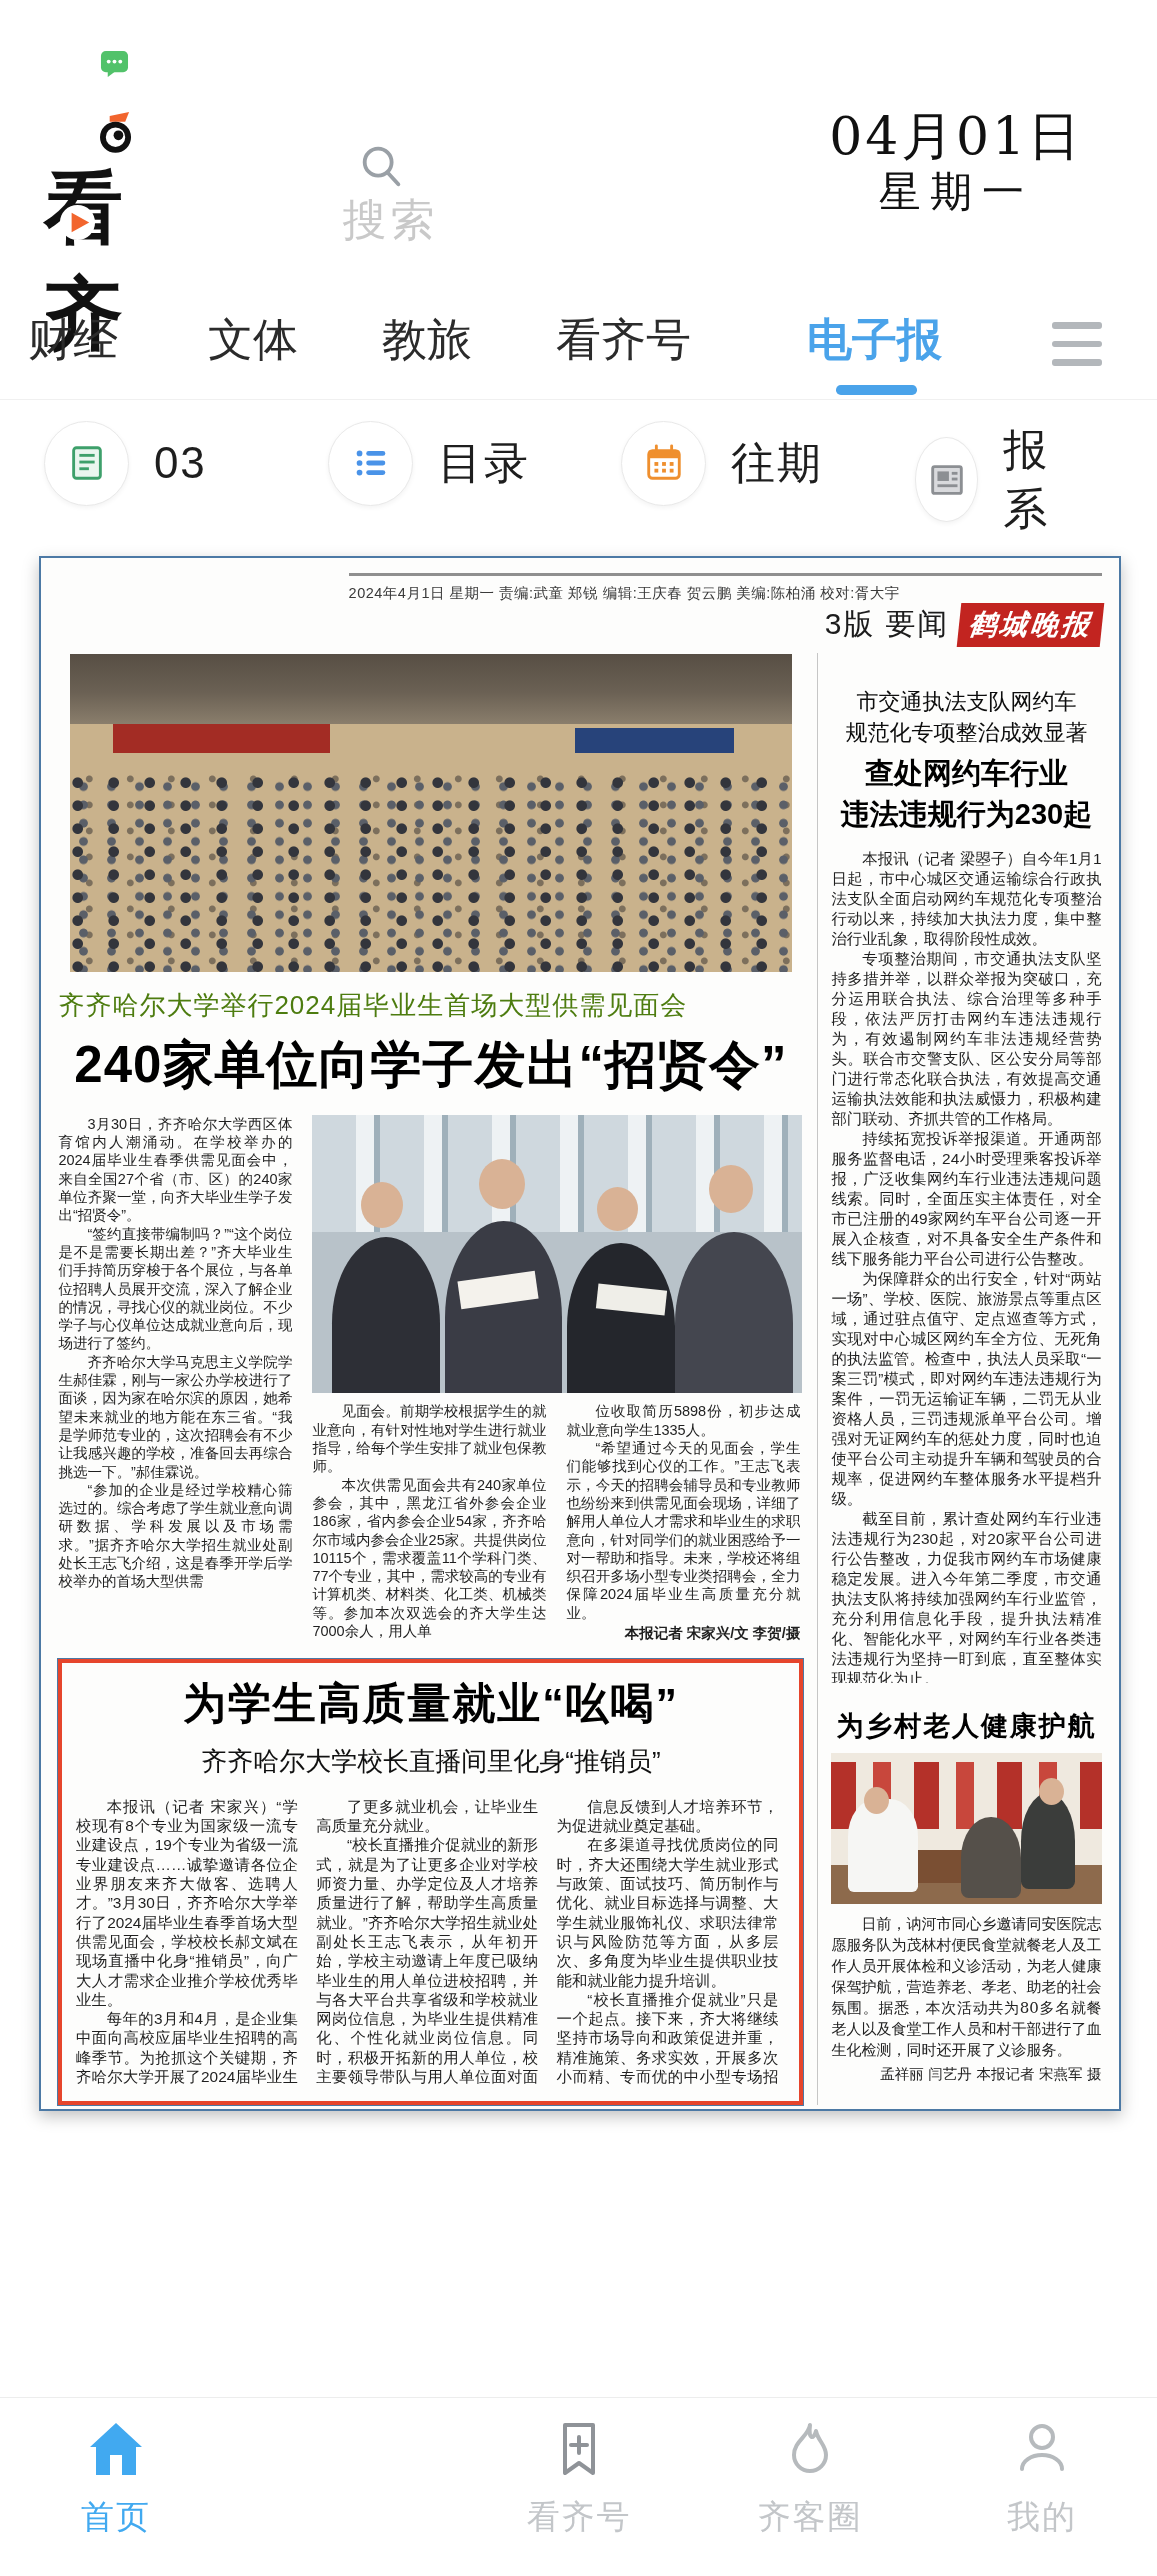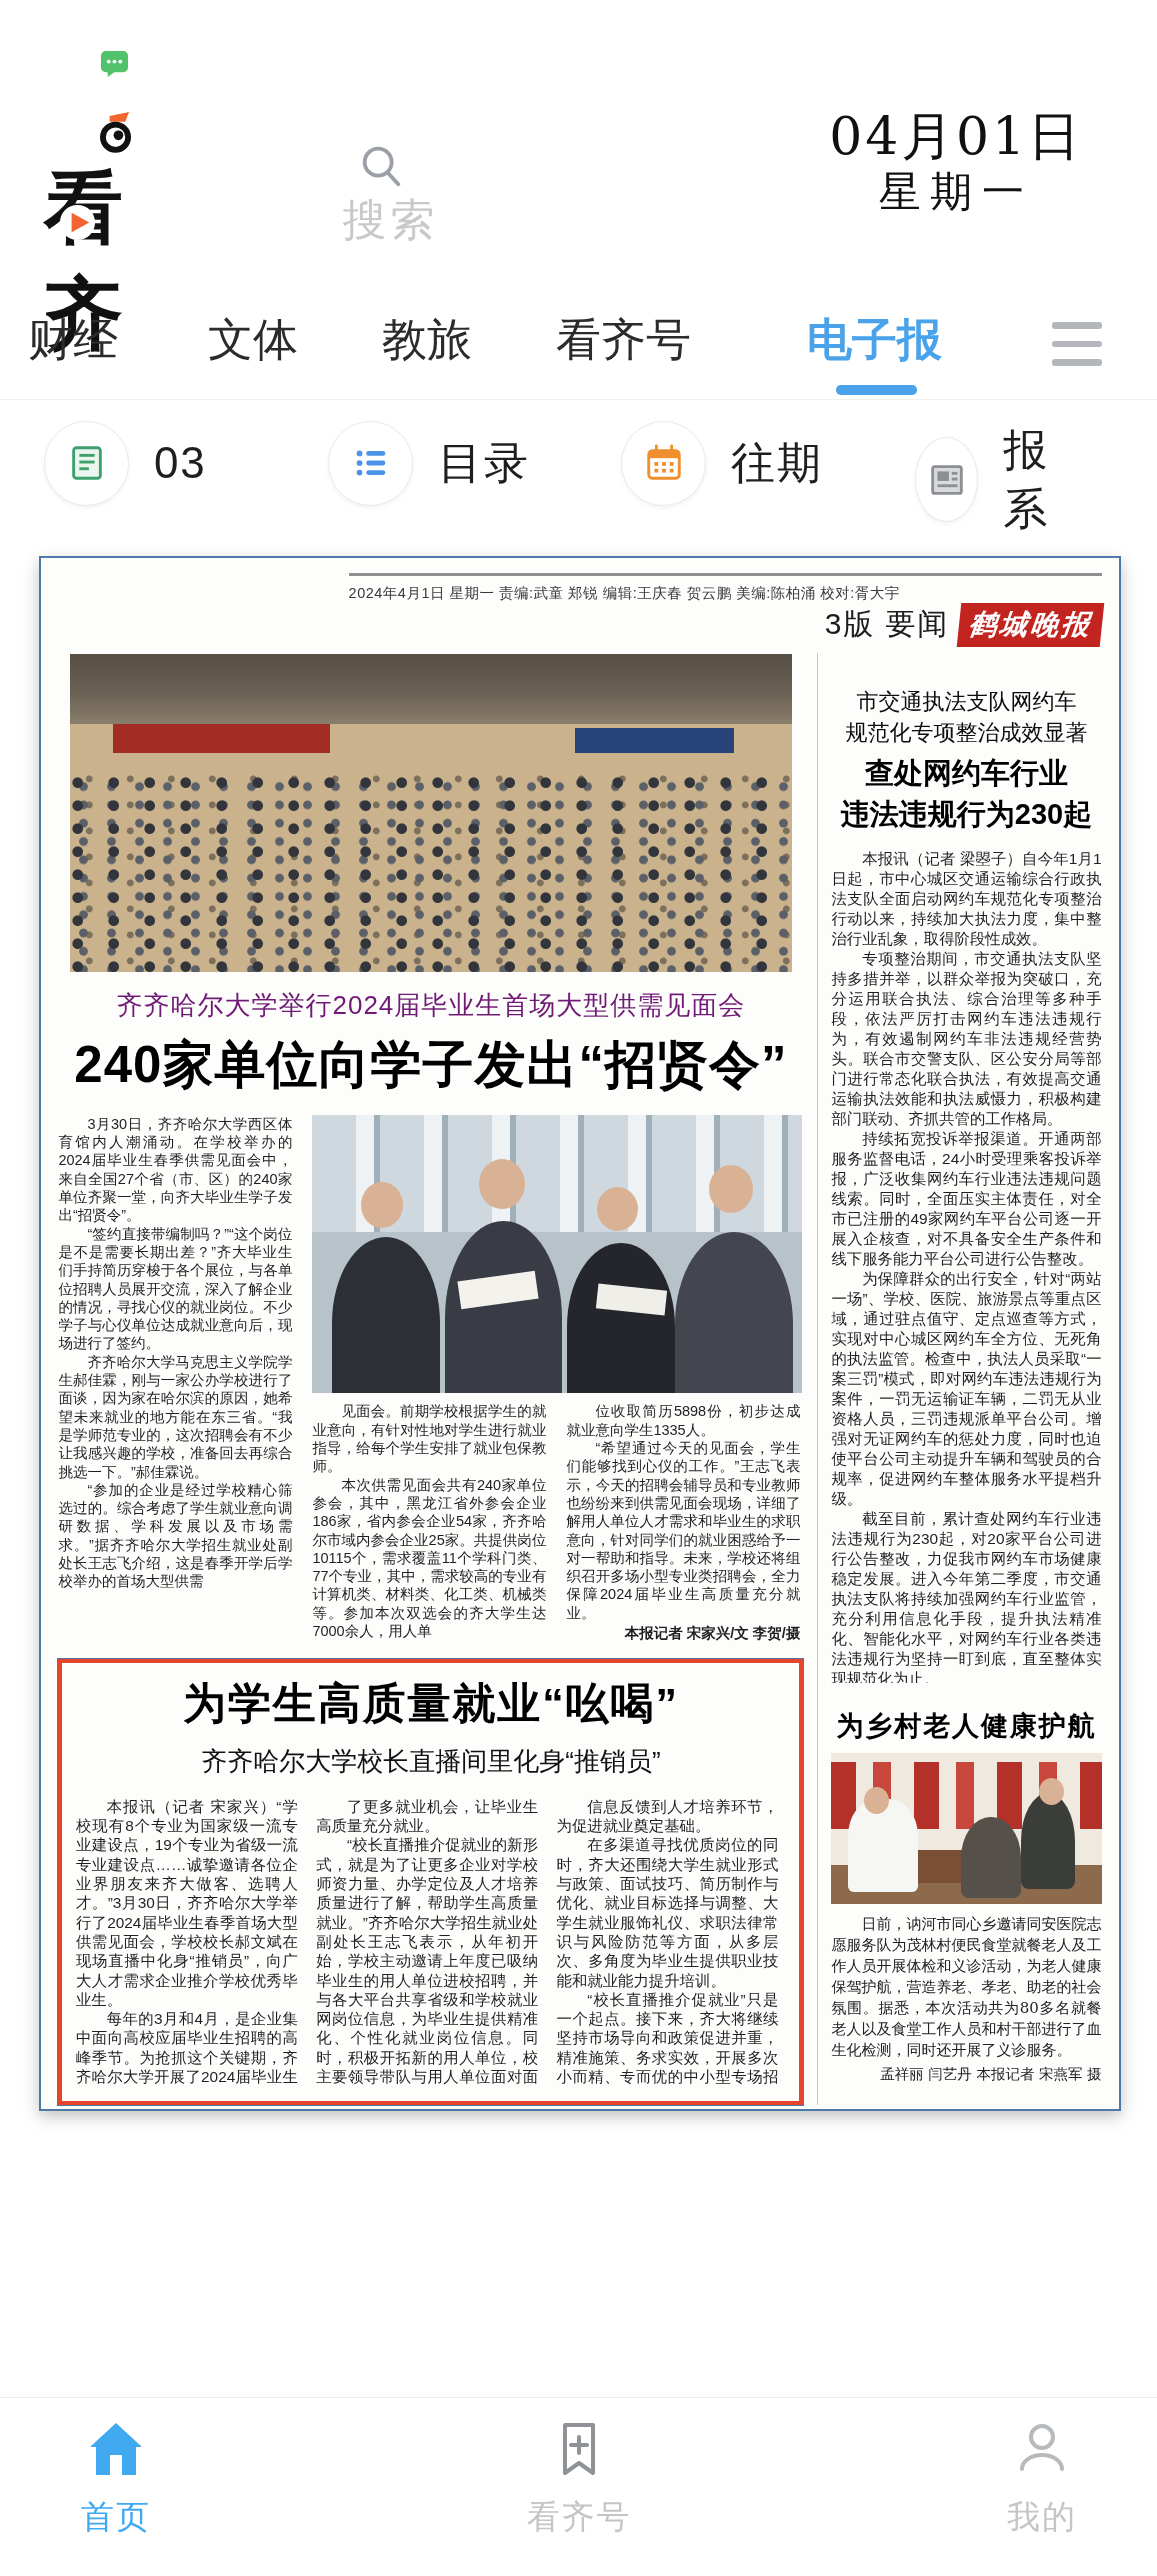--- a/index.html
+++ b/index.html
@@ -53,21 +53,21 @@
   .photo1{width:722px;height:318px;margin:1.9px auto 0;position:relative;overflow:hidden;background:#c9b28c;}
   .ph1-ceiling{position:absolute;left:0;top:0;width:100%;height:22%;
      background:linear-gradient(180deg,#574e44 0%,#6b6154 55%,#8a7e6c 100%);}
   .ph1-banner{position:absolute;left:6%;top:22%;width:30%;height:9%;background:#a32c24;}
   .ph1-banner2{position:absolute;right:8%;top:23%;width:22%;height:8%;background:#27437a;}
   .crowd{position:absolute;left:0;bottom:0;width:100%;height:62%;
      background-image:radial-gradient(circle at 7.7px 7.7px,#33353c 4.8px,rgba(0,0,0,0) 5.8px),
                       radial-gradient(circle at 13.5px 11.6px,#5a5f68 3.9px,rgba(0,0,0,0) 4.8px),
                       radial-gradient(circle at 19.3px 3.9px,#7c6f5c 2.9px,rgba(0,0,0,0) 3.9px);
      background-size:36px 23px,28px 18.3px,41px 26px;}
-  .kicker{font-size:26px;color:#701a75;text-align:center;margin-top:15.4px;letter-spacing:1px;}
+  .kicker{font-size:26px;color:#4d7c0f;margin-top:15.4px;letter-spacing:1px;}
   .headline{font-size:51px;font-weight:900;color:#000;text-align:center;margin-top:7.7px;letter-spacing:1px;}
   .cols{display:flex;margin-top:15.4px;height:529px;overflow:hidden;}
   .ncol{width:234px;font-size:14.5px;line-height:18.3px;color:#1f1f1f;text-align:justify;overflow:hidden;}
   .ncol p,.subcol p,.sideb p,.bcol p{margin:0;text-indent:2em;}
   .col-right{width:490px;margin-left:20px;}
   .photo2{width:490px;height:278px;position:relative;overflow:hidden;background:#b8c2c9;}
   .ph2-board{position:absolute;left:0;top:0;width:100%;height:42%;
      background:repeating-linear-gradient(90deg,#cfd8de 0 44px,#eef2f4 44px 62px,#9fb0ba 62px 68px);}
   .fig{position:absolute;border-radius:50% 50% 7.7px 7.7px;}
   .head{position:absolute;border-radius:50%;background:#d9b295;}
@@ -349,20 +349,28 @@
   <div class="tb-item" style="left:502px">
     <div class="tb-icon">
       <svg viewBox="0 0 64 64">
           <path d="M18 8 h28 v48 l-14 -10 l-14 10 z" fill="none" stroke="#8f9398" stroke-width="4" stroke-linejoin="round"></path>
           <line x1="32" y1="20" x2="32" y2="36" stroke="#8f9398" stroke-width="4" stroke-linecap="round"></line>
           <line x1="24" y1="28" x2="40" y2="28" stroke="#8f9398" stroke-width="4" stroke-linecap="round"></line>
         </svg>
     </div>
     <div class="tb-label">看齐号</div>
   </div>
+  <div class="tb-item" style="left:733px">
+    <div class="tb-icon">
+      <svg viewBox="0 0 64 64">
+          <path d="M32 8 C30 20 16 24 16 38 a16 16 0 0 0 32 0 C48 28 40 24 38 14 C36 22 30 24 32 8 Z" fill="none" stroke="#b6babd" stroke-width="4" stroke-linejoin="round"></path>
+        </svg>
+    </div>
+    <div class="tb-label">齐客圈</div>
+  </div>
   <div class="tb-item" style="left:965px">
     <div class="tb-icon">
       <svg viewBox="0 0 64 64">
           <circle cx="32" cy="20" r="11" fill="none" stroke="#b6babd" stroke-width="4"></circle>
           <path d="M12 52 a20 14 0 0 1 40 0" fill="none" stroke="#b6babd" stroke-width="4" stroke-linecap="round"></path>
         </svg>
     </div>
     <div class="tb-label">我的</div>
   </div>
 </div>

